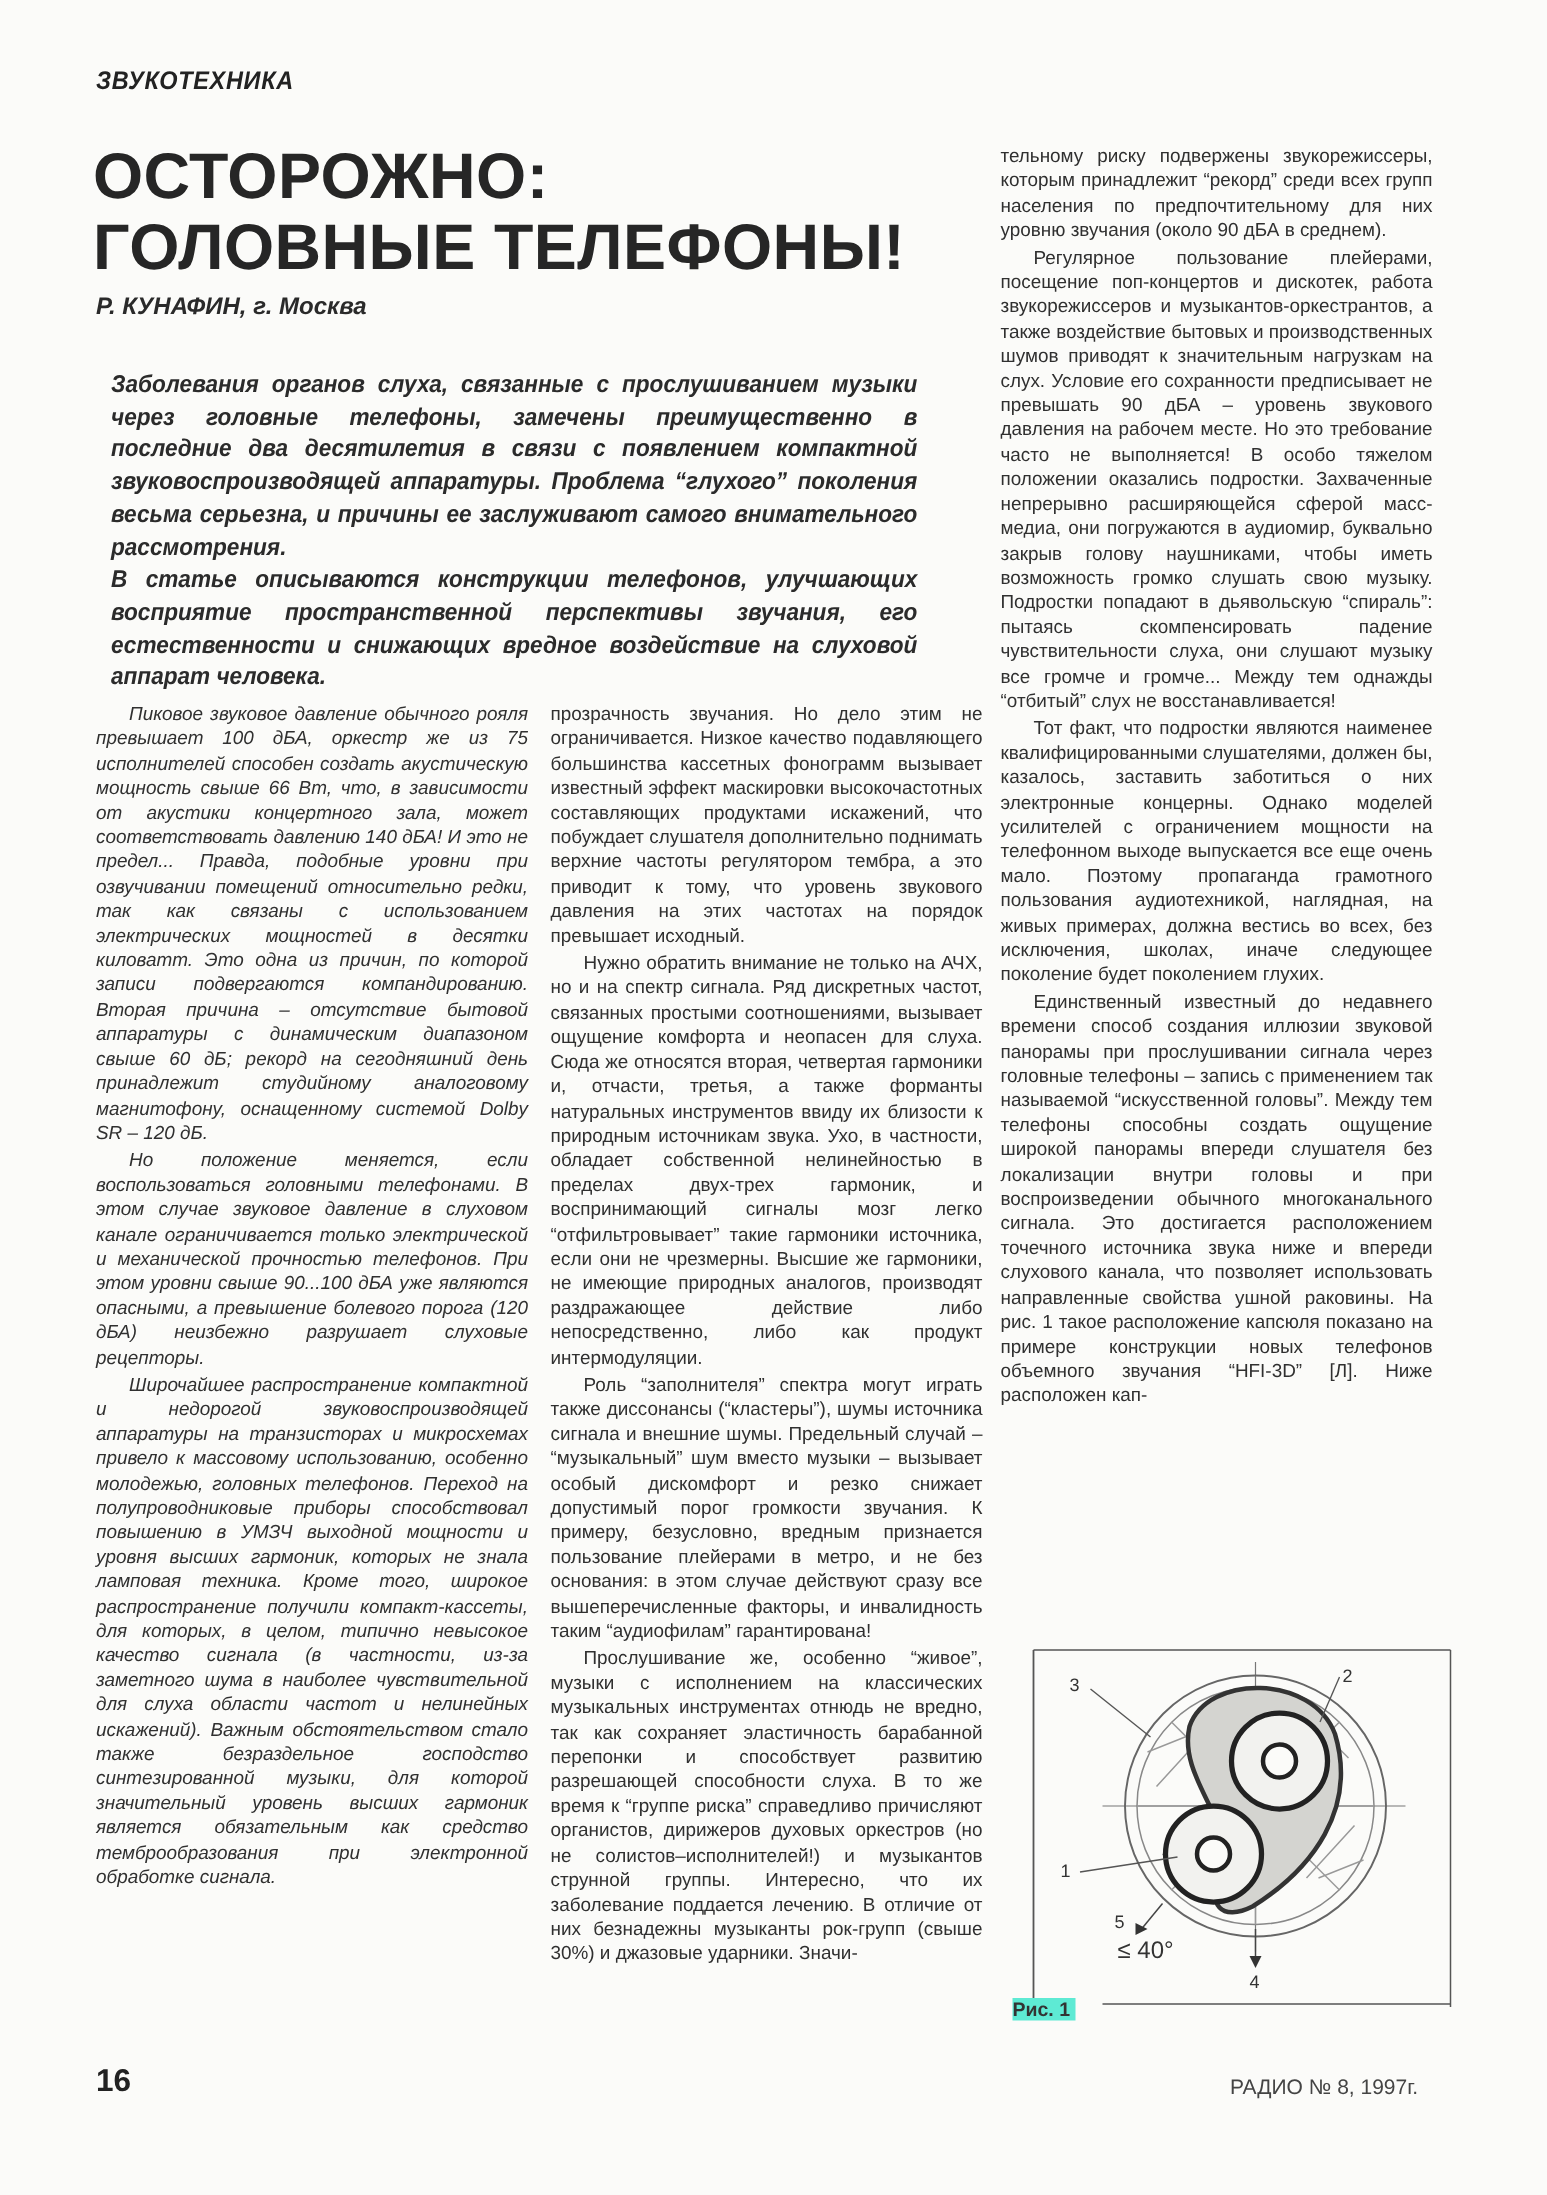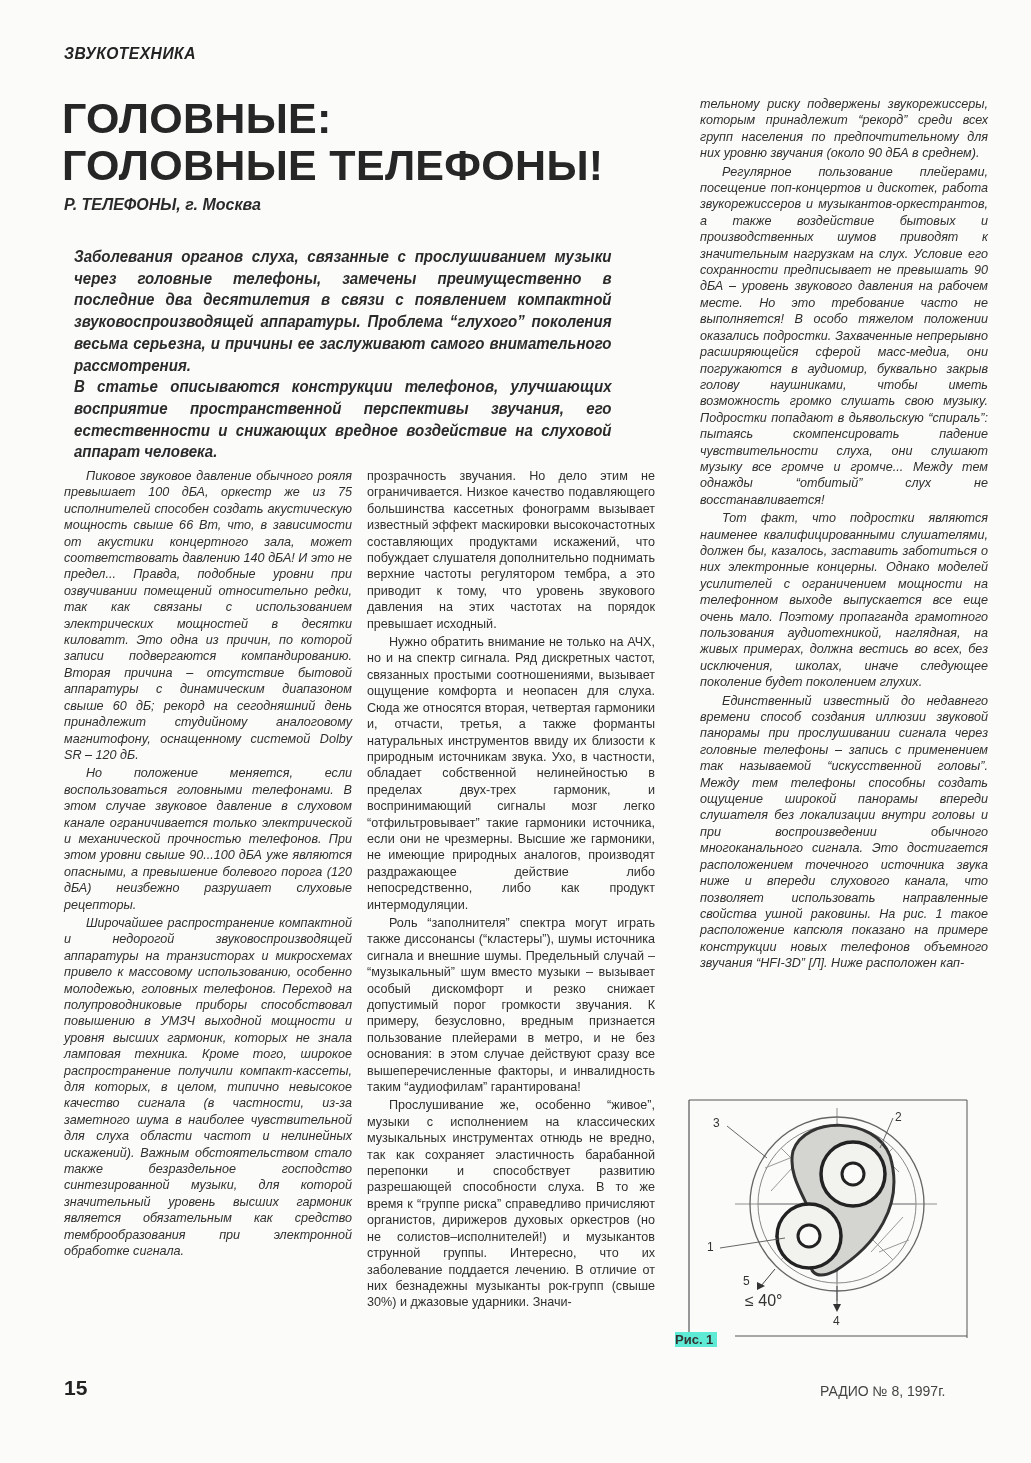--- a/index.html
+++ b/index.html
@@ -33,21 +33,21 @@
   .lead p { margin:0; }
   .col {
     position:absolute; font-family:"Liberation Sans", sans-serif;
     font-size:12.6px; line-height:16.4px; color:#303030; text-align:justify;
     hyphens:manual;
   }
   .col p { margin:0 0 2px 0; text-indent:22px; }
   .col p.cont { text-indent:0; }
   #col1 { left:64px; top:468px; width:288px;font-style:italic; }
   #col2 { left:367px; top:468px; width:288px; }
-  #col3 { left:700px; top:96px; width:288px;font-style:italic; }
+  #col3 { left:667px; top:96px; width:288px; }
   .figure {
     position:absolute; left:675px; top:1096px; width:296px; height:254px;
   }
   .figure svg { position:absolute; left:0; top:0; }
   .fig-caption {
     position:absolute; left:0; top:236px;
     font-family:"Liberation Sans", sans-serif; font-weight:bold; font-size:13px; color:#333;
     background:#5eead4; padding-right:4px;
   }
   .page-num {
@@ -58,25 +58,25 @@
     position:absolute; left:820px; top:1383px;
     font-family:"Liberation Sans", sans-serif; font-size:14px; color:#444;
   }
 </style>
 </head>
 <body>
 
 <div class="rubric">ЗВУКОТЕХНИКА</div>
 
 <h1 class="title">
-  <span>ГОЛОВНЫЕ:</span>
+  <span>ОСТОРОЖНО:</span>
   <span>ГОЛОВНЫЕ ТЕЛЕФОНЫ!</span>
 </h1>
 
-<div class="author">Р. ТЕЛЕФОНЫ, г. Москва</div>
+<div class="author">Р. КУНАФИН, г. Москва</div>
 
 <div class="lead">
   <p>Заболевания органов слуха, связанные с прослушиванием музыки через головные телефоны, замечены преимущественно в последние два десятилетия в связи с появлением компактной звуковоспроизводящей аппаратуры. Проблема “глухого” поколения весьма серьезна, и причины ее заслуживают самого внимательного рассмотрения.</p>
   <p>В статье описываются конструкции телефонов, улучшающих восприятие пространственной перспективы звучания, его естественности и снижающих вредное воздействие на слуховой аппарат человека.</p>
 </div>
 
 <div class="col" id="col1">
   <p>Пиковое звуковое давление обычного рояля превышает 100 дБА, оркестр же из 75 исполнителей способен создать акустическую мощность свыше 66 Вт, что, в зависимости от акустики концертного зала, может соответствовать давлению 140 дБА! И это не предел... Правда, подобные уровни при озвучивании помещений относительно редки, так как связаны с использованием электрических мощностей в десятки киловатт. Это одна из причин, по которой записи подвергаются компандированию. Вторая причина – отсутствие бытовой аппаратуры с динамическим диапазоном свыше 60 дБ; рекорд на сегодняшний день принадлежит студийному аналоговому магнитофону, оснащенному системой Dolby SR – 120 дБ.</p>
   <p>Но положение меняется, если воспользоваться головными телефонами. В этом случае звуковое давление в слуховом канале ограничивается только электрической и механической прочностью телефонов. При этом уровни свыше 90...100 дБА уже являются опасными, а превышение болевого порога (120 дБА) неизбежно разрушает слуховые рецепторы.</p>
   <p>Широчайшее распространение компактной и недорогой звуковоспроизводящей аппаратуры на транзисторах и микросхемах привело к массовому использованию, особенно молодежью, головных телефонов. Переход на полупроводниковые приборы способствовал повышению в УМЗЧ выходной мощности и уровня высших гармоник, которых не знала ламповая техника. Кроме того, широкое распространение получили компакт-кассеты, для которых, в целом, типично невысокое качество сигнала (в частности, из-за заметного шума в наиболее чувствительной для слуха области частот и нелинейных искажений). Важным обстоятельством стало также безраздельное господство синтезированной музыки, для которой значительный уровень высших гармоник является обязательным как средство темброобразования при электронной обработке сигнала.</p>
@@ -141,14 +141,14 @@
   </svg>
   <span style="position:absolute;left:38px;top:20px;font-size:12px;color:#333;">3</span>
   <span style="position:absolute;left:220px;top:14px;font-size:12px;color:#333;">2</span>
   <span style="position:absolute;left:32px;top:144px;font-size:12px;color:#333;">1</span>
   <span style="position:absolute;left:68px;top:178px;font-size:12px;color:#333;">5</span>
   <span style="position:absolute;left:70px;top:196px;font-size:16px;color:#333;">≤ 40°</span>
   <span style="position:absolute;left:158px;top:218px;font-size:12px;color:#333;">4</span>
   <div class="fig-caption">Рис. 1</div>
 </div>
 
-<div class="page-num">15</div>
+<div class="page-num">16</div>
 <div class="footer-issue">РАДИО № 8, 1997г.</div>
 
 </body></html>

